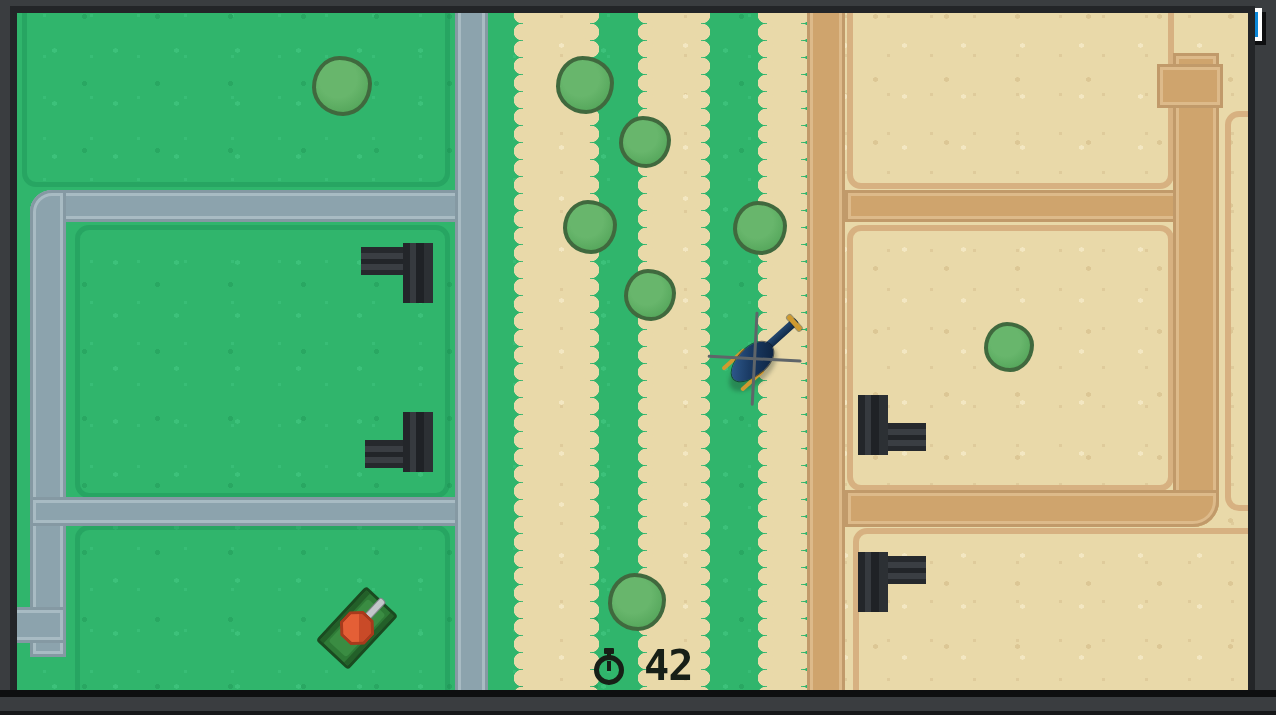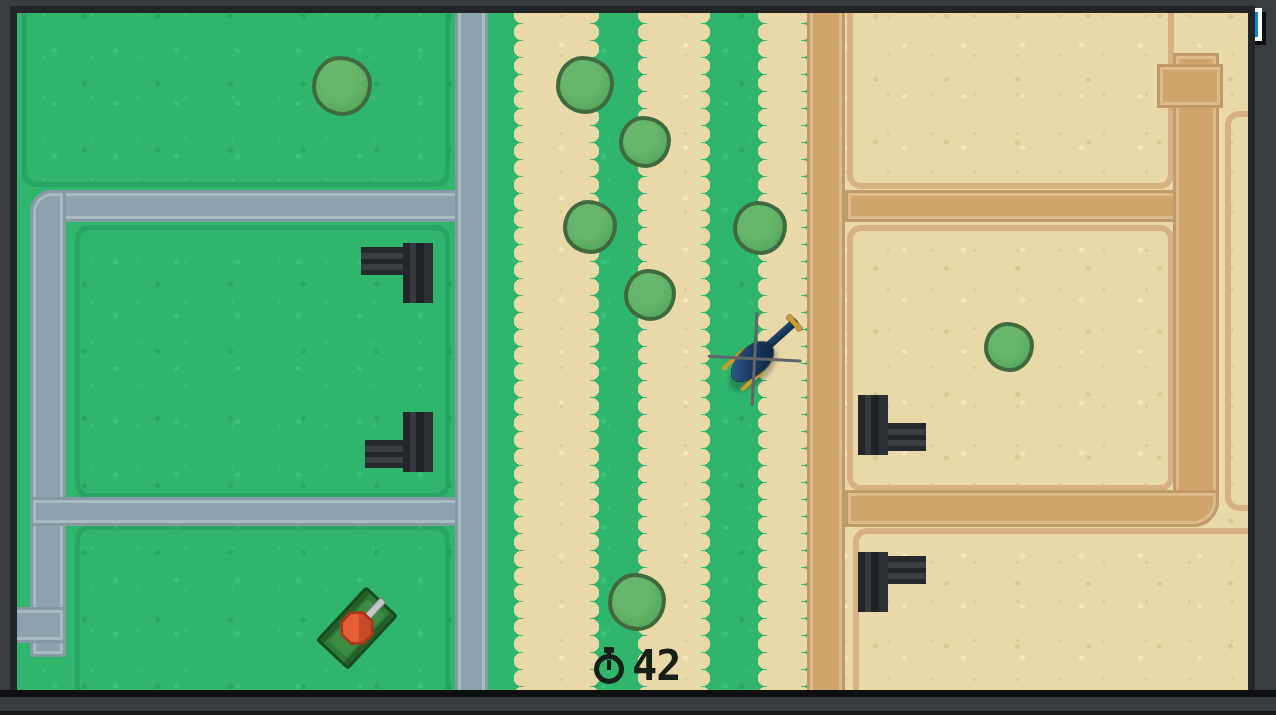--- a/index.html
+++ b/index.html
@@ -146,21 +146,21 @@
   
   .hp-bar {
     position:absolute; top:8px; height:33px; border:4px solid #ffffff;
     box-shadow:4px 4px 0 rgba(12,13,15,0.95);
     display:flex; align-items:center; justify-content:center;
   }
   .hp-left  { left:16px;   width:222px; }
   .hp-right { left:1040px; width:222px; }
   .hp-text { color:#ffffff; font-size:16px; letter-spacing:0.5px; }
 
-  .timer { position:absolute; left:575px; top:632px; display:flex; align-items:flex-start; gap:6px; }
+  .timer { position:absolute; left:575px; top:632px; display:flex; align-items:center; gap:18px; }
   .stopwatch { position:relative; width:34px; height:40px; }
   .sw-ring { position:absolute; left:2px; top:9px; width:30px; height:30px; border:5px solid #171f17; border-radius:50%; }
   .sw-button { position:absolute; left:12px; top:2px; width:10px; height:6px; background:#171f17; border-radius:1px; }
   .sw-stem { position:absolute; left:15px; top:7px; width:4px; height:5px; background:#171f17; }
   .sw-hand { position:absolute; left:15px; top:15px; width:4px; height:10px; background:#171f17; }
   .timer-text { font-family:"DejaVu Sans Mono", monospace; font-weight:bold; font-size:42px; line-height:1; color:#171f17; letter-spacing:-1px; }
 </style>
 </head>
 <body>
 

